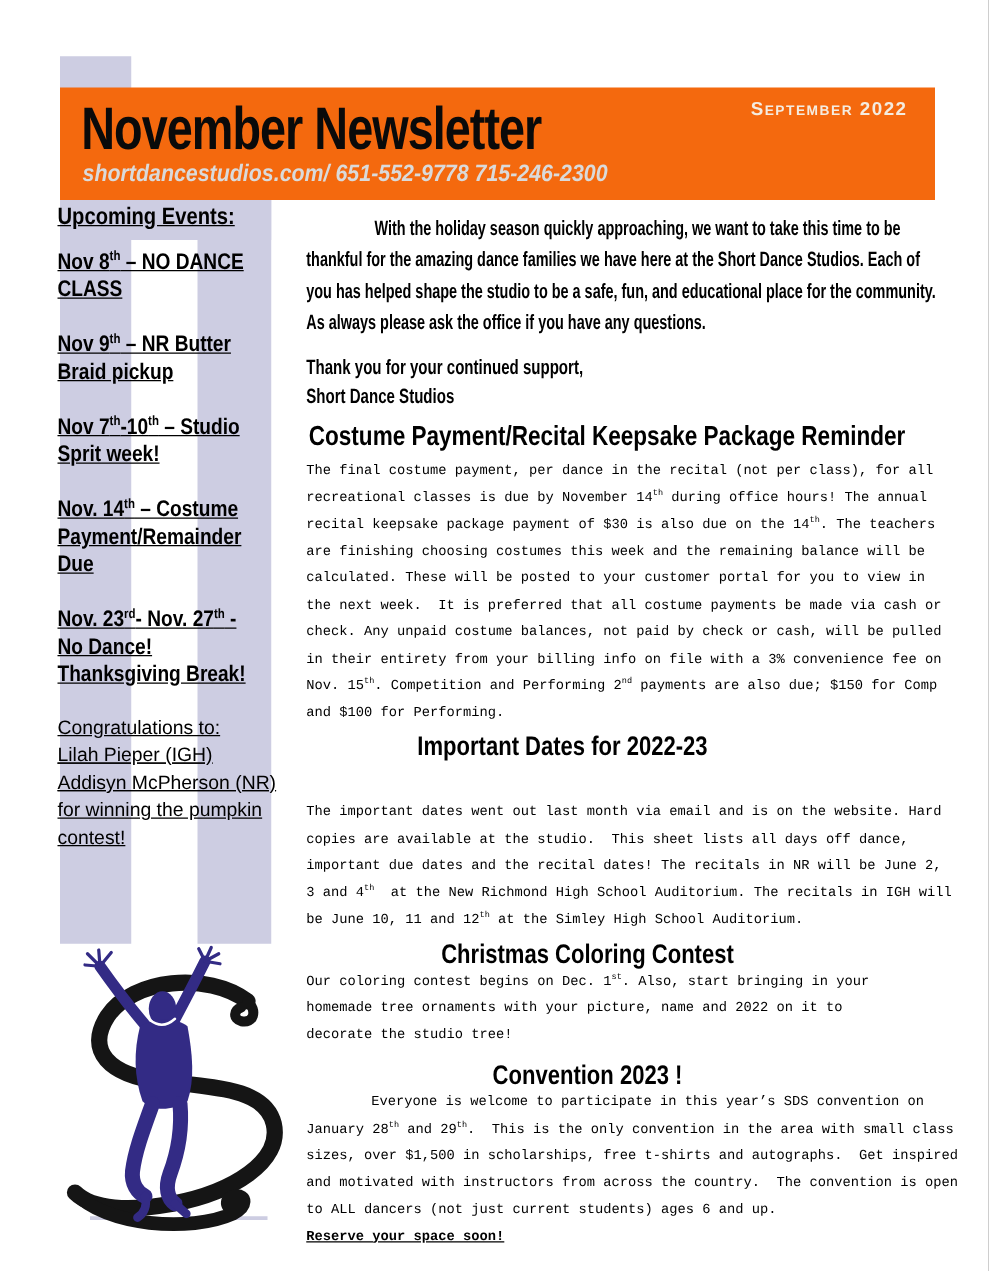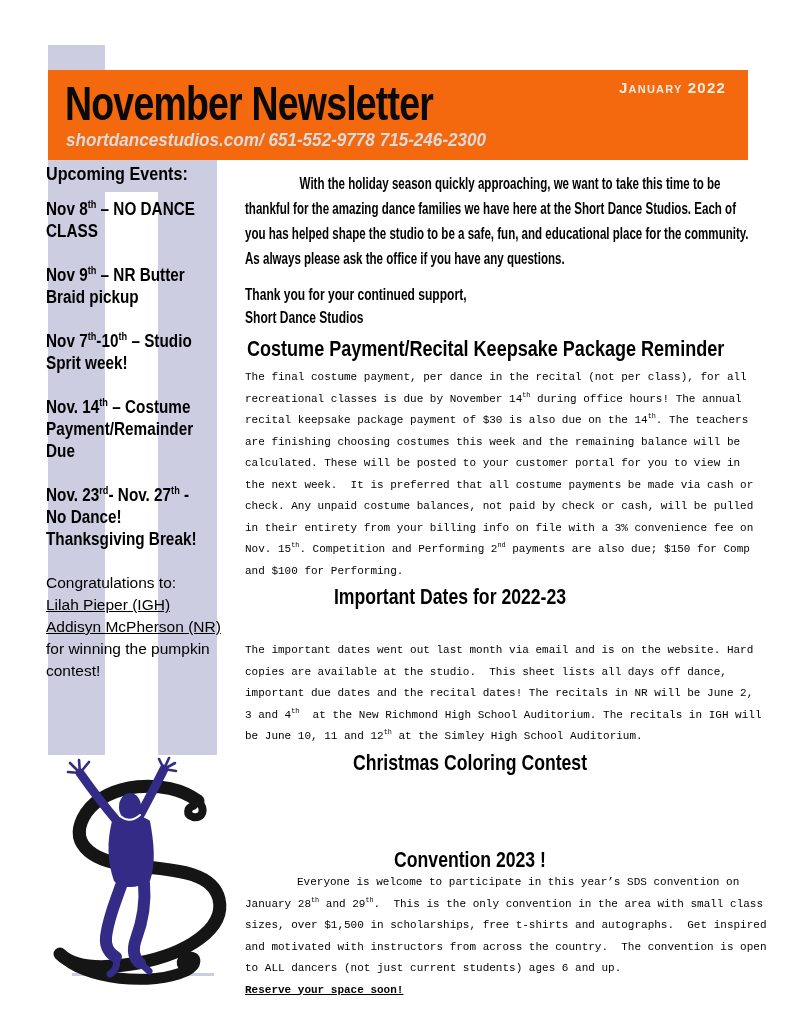--- a/index.html
+++ b/index.html
@@ -24,21 +24,21 @@
   .tagline{position:absolute;left:18px;top:59px;font-size:19px;font-weight:700;
            font-style:italic;color:var(--tagline-gray);white-space:nowrap;
            transform:scaleX(.9);transform-origin:0 0;}
   .issue{position:absolute;right:22px;top:9px;font-size:15px;font-weight:600;
          font-variant:small-caps;letter-spacing:1.2px;color:#F4ECE0;}
 
   
   .cond{font-family:"Liberation Sans",sans-serif;font-weight:700;color:#000;}
 
   
-  .sidebar{position:absolute;left:46px;top:163px;width:240px;z-index:4;}
+  .sidebar{position:absolute;left:46px;top:163px;width:240px;z-index:4;text-decoration:underline;}
   .ev-head{font-size:19px;line-height:22px;margin-bottom:13px;
            transform:scaleX(.85);transform-origin:0 0;white-space:nowrap;}
   .ev{font-size:18px;line-height:22px;margin-bottom:22px;
       transform:scaleX(.85);transform-origin:0 0;}
   .ev sup,.cond sup{font-size:60%;line-height:0;}
   .congrats{font-size:15.5px;line-height:22px;font-weight:400;color:#000;}
 
   
   .intro{position:absolute;left:245px;top:171px;width:730px;font-size:16.5px;
          line-height:25px;text-indent:78px;transform:scaleX(.7);transform-origin:0 0;}
@@ -67,21 +67,21 @@
 
 <div class="page">
 
   <div class="stripe s1"></div>
   <div class="stripe s2"></div>
   <div class="stripe band"></div>
   <div class="stub st1"></div>
   <div class="stub st2"></div>
 
   <div class="banner">
-    <div class="issue">January 2022</div>
+    <div class="issue">September 2022</div>
     <div class="title">November Newsletter</div>
     <div class="tagline">shortdancestudios.com/ 651-552-9778  715-246-2300</div>
   </div>
 
   <div class="sidebar">
     <div class="ev-head cond">Upcoming Events:</div>
     <div class="ev cond">Nov 8<sup>th</sup> – NO DANCE<br>CLASS</div>
     <div class="ev cond">Nov 9<sup>th</sup> – NR Butter<br>Braid pickup</div>
     <div class="ev cond">Nov 7<sup>th</sup>-10<sup>th</sup> – Studio<br>Sprit week!</div>
     <div class="ev cond">Nov. 14<sup>th</sup> – Costume<br>Payment/Remainder<br>Due</div>
@@ -92,20 +92,21 @@
   <div class="intro cond">With the holiday season quickly approaching, we want to take this time to be thankful for the amazing dance families we have here at the Short Dance Studios. Each of you has helped shape the studio to be a safe, fun, and educational place for the community.&nbsp; As always please ask the office if you have any questions.</div>
   <div class="support cond">Thank you for your continued support,<br>Short Dance Studios</div>
 
   <div class="h-left cond">Costume Payment/Recital Keepsake Package Reminder</div>
   <div class="b1 serif">The final costume payment, per dance in the recital (not per class), for all recreational classes is due by November 14<sup>th</sup> during office hours! The annual recital keepsake package payment of $30 is also due on the 14<sup>th</sup>. The teachers are finishing choosing costumes this week and the remaining balance will be calculated. These will be posted to your customer portal for you to view in the next week.&nbsp; It is preferred that all costume payments be made via cash or check. Any unpaid costume balances, not paid by check or cash, will be pulled in their entirety from your billing info on file with a 3% convenience fee on Nov. 15<sup>th</sup>. Competition and Performing 2<sup>nd</sup> payments are also due; $150 for Comp and $100 for Performing.</div>
 
   <div class="h2 h-center cond">Important Dates for 2022-23</div>
   <div class="b2 serif">The important dates went out last month via email and is on the website. Hard copies are available at the studio.&nbsp; This sheet lists all days off dance, important due dates and the recital dates! The recitals in NR will be June 2, 3 and 4<sup>th</sup>&nbsp; at the New Richmond High School Auditorium. The recitals in IGH will be June 10, 11 and 12<sup>th</sup> at the Simley High School Auditorium.</div>
 
   <div class="h3 h-center cond">Christmas Coloring Contest</div>
+  <div class="b3 serif">Our coloring contest begins on Dec. 1<sup>st</sup>. Also, start bringing in your homemade tree ornaments with your picture, name and 2022 on it to decorate the studio tree!</div>
 
   <div class="h4 h-center cond">Convention 2023 !</div>
   <div class="b4 serif">Everyone is welcome to participate in this year’s SDS convention on January 28<sup>th</sup> and 29<sup>th</sup>.&nbsp; This is the only convention in the area with small class sizes, over $1,500 in scholarships, free t-shirts and autographs.&nbsp; Get inspired and motivated with instructors from across the country.&nbsp; The convention is open to ALL dancers (not just current students) ages 6 and up.<br><b><u>Reserve your space soon!</u></b></div>
 
   <div class="logo">
     <svg viewBox="0 0 185 260" width="185" height="262" aria-hidden="true">
       <g stroke="#151515" fill="none" stroke-linecap="round">
         <path stroke-width="13" d="M 150,44 C 118,20 58,26 38,56 C 20,84 40,103 80,108 C 122,113 164,113 171,142 C 178,172 138,197 90,206 C 56,212 26,211 12,197"></path>
         <path stroke-width="11" d="M 12,197 C 36,224 105,229 138,214 C 150,208 149,199 140,200 C 133,201 132,208 139,211"></path>
         <path stroke-width="8" d="M 150,44 C 158,52 155,62 145,60 C 138,58 139,51 145,49"></path>

